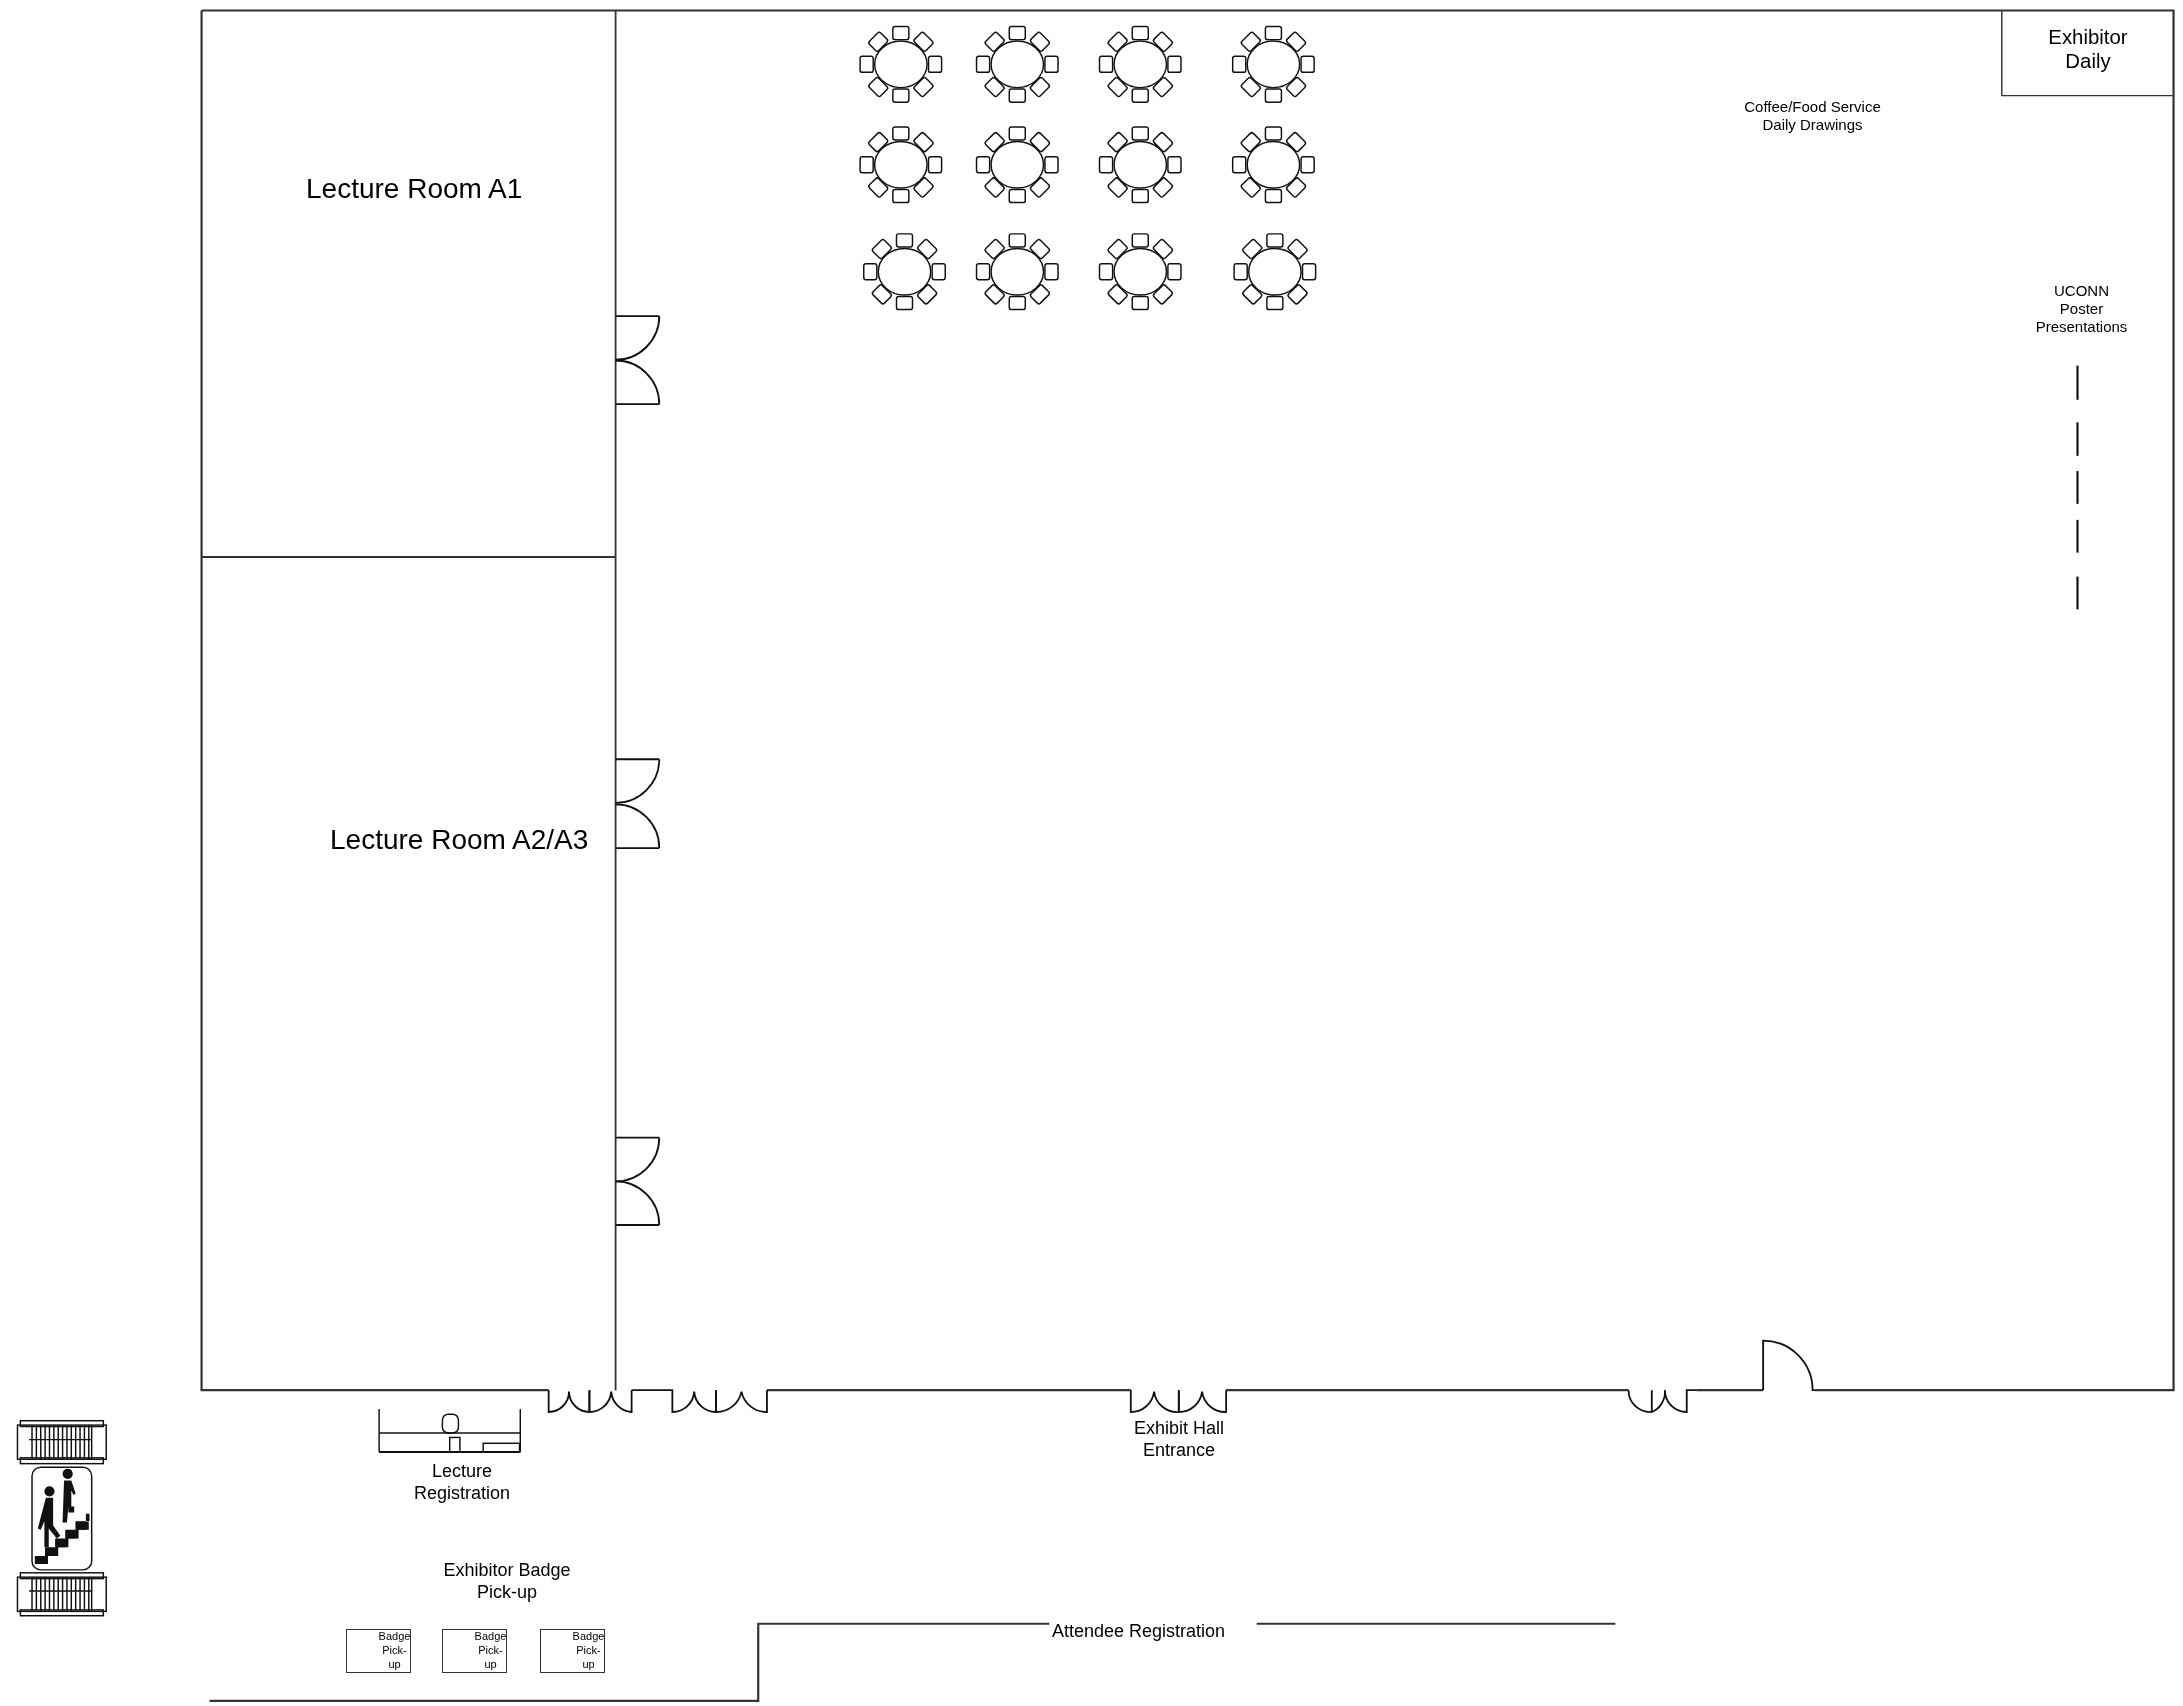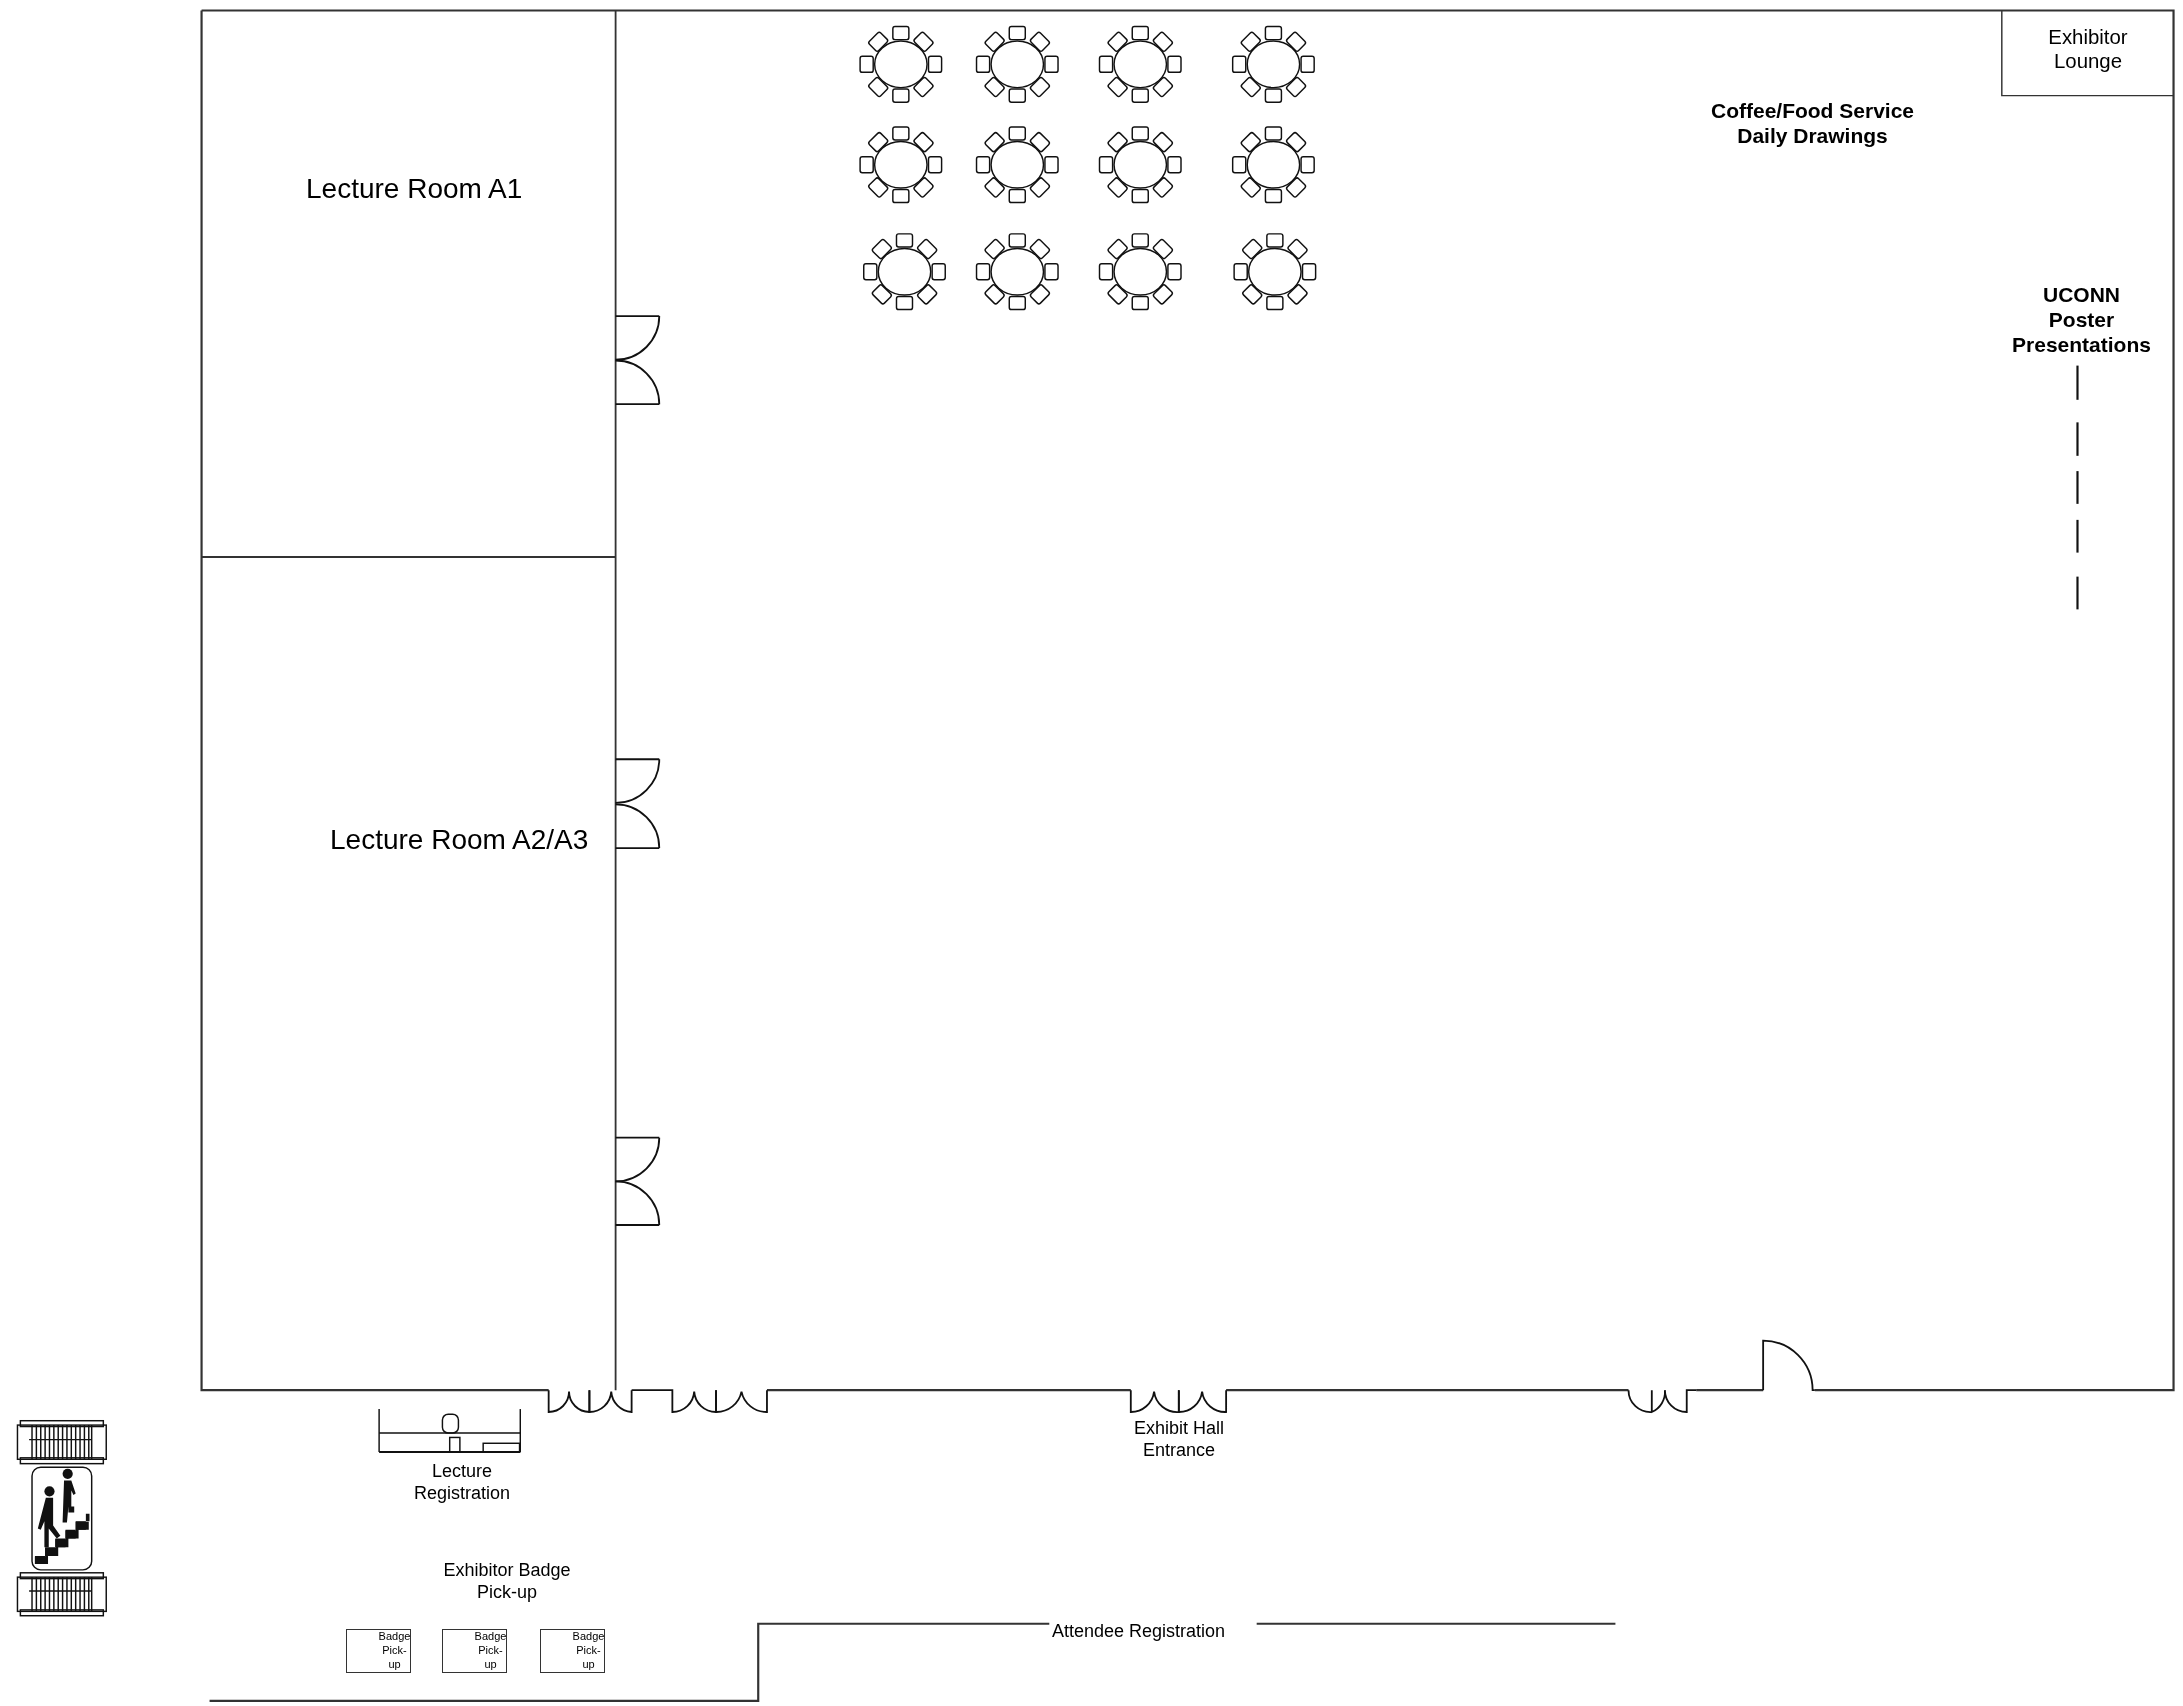--- a/index.html
+++ b/index.html
@@ -1,21 +1,21 @@
 <!DOCTYPE html>
 <html style="font-size:11.6px"><head>
 <meta charset="utf-8">
 <style>
   html, body { margin:0; padding:0; background:#ffffff; }
   body { width:2183px; height:1707px; position:relative; overflow:hidden;
          font-family:"Liberation Sans", sans-serif; color:#000; }
   svg#plan { position:absolute; left:0; top:0; }
   .lbl { position:absolute; text-align:center; line-height:1.2; white-space:nowrap; }
   .lbl-room { font-size:28px; }
-  .lbl-bold { font-size:21px; font-weight:bold; }
+  .lbl-bold { font-size:15px; font-weight:normal; }
   .lbl-med  { font-size:18px; }
   .lbl-small{ font-size:11px; line-height:1.25; }
   .box { position:absolute; border:1.5px solid #333; background:#fff; box-sizing:border-box;
          display:flex; align-items:center; justify-content:center;padding-left:32px; }
 </style>
 </head>
 <body>
 
 <svg id="plan" width="2183" height="1707" viewBox="0 0 3000 2345" xmlns="http://www.w3.org/2000/svg">
   <defs>
@@ -153,21 +153,21 @@
     <path d="M288 2337 H1042 V2231 H1442"></path>
     <path d="M1727 2231 H2220"></path>
   </g>
 </svg>
 
 <div class="lbl lbl-room" style="left:306px; top:172px;">Lecture Room A1</div>
 <div class="lbl lbl-room" style="left:306px; top:823px;margin-left:24px;">Lecture Room A2/A3</div>
 
 <div class="lbl lbl-med" style="left:2002px; top:25px; width:172px; font-size:20.4px;">
   <div>Exhibitor</div>
-  <div>Lounge</div>
+  <div>Daily</div>
 </div>
 
 <div class="lbl lbl-bold" style="left:1667px; top:98px; width:291px;">
   <div>Coffee/Food Service</div>
   <div>Daily Drawings</div>
 </div>
 
 <div class="lbl lbl-bold" style="left:1994px; top:282px; width:175px;">
   <div>UCONN</div>
   <div>Poster</div>

